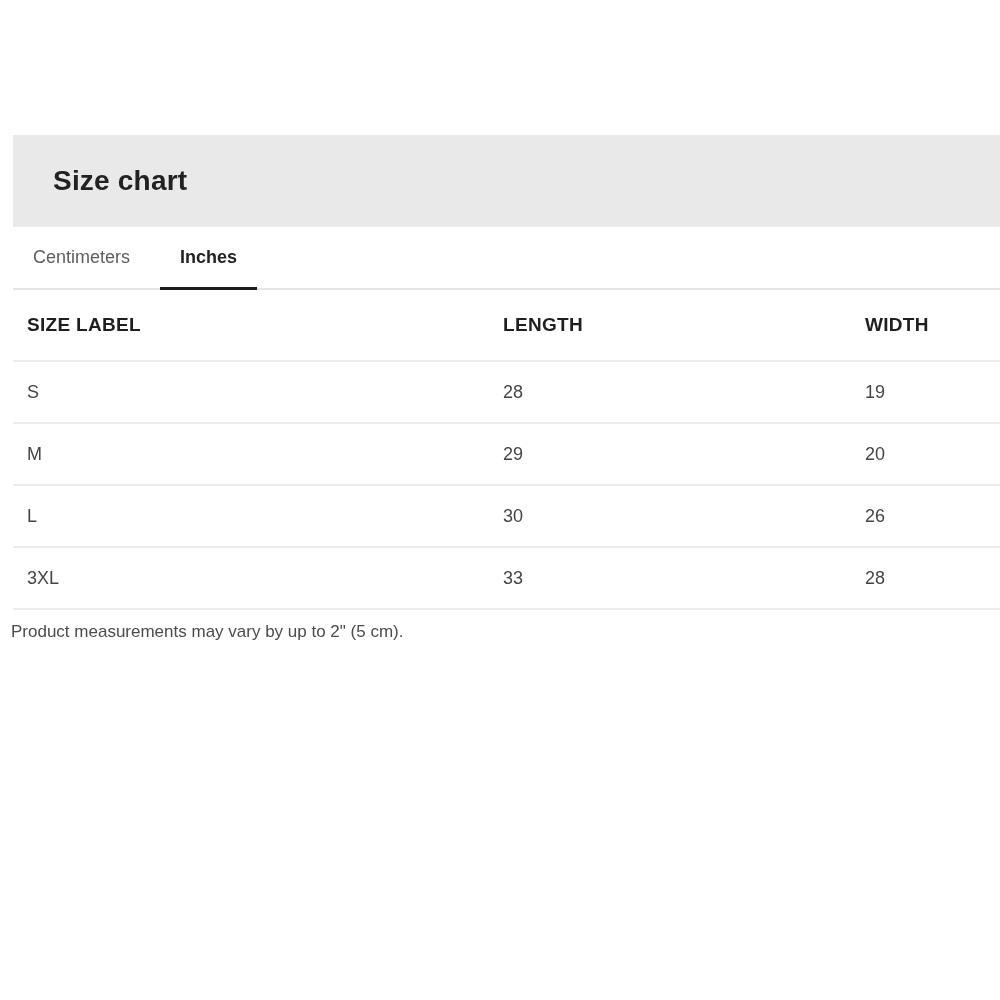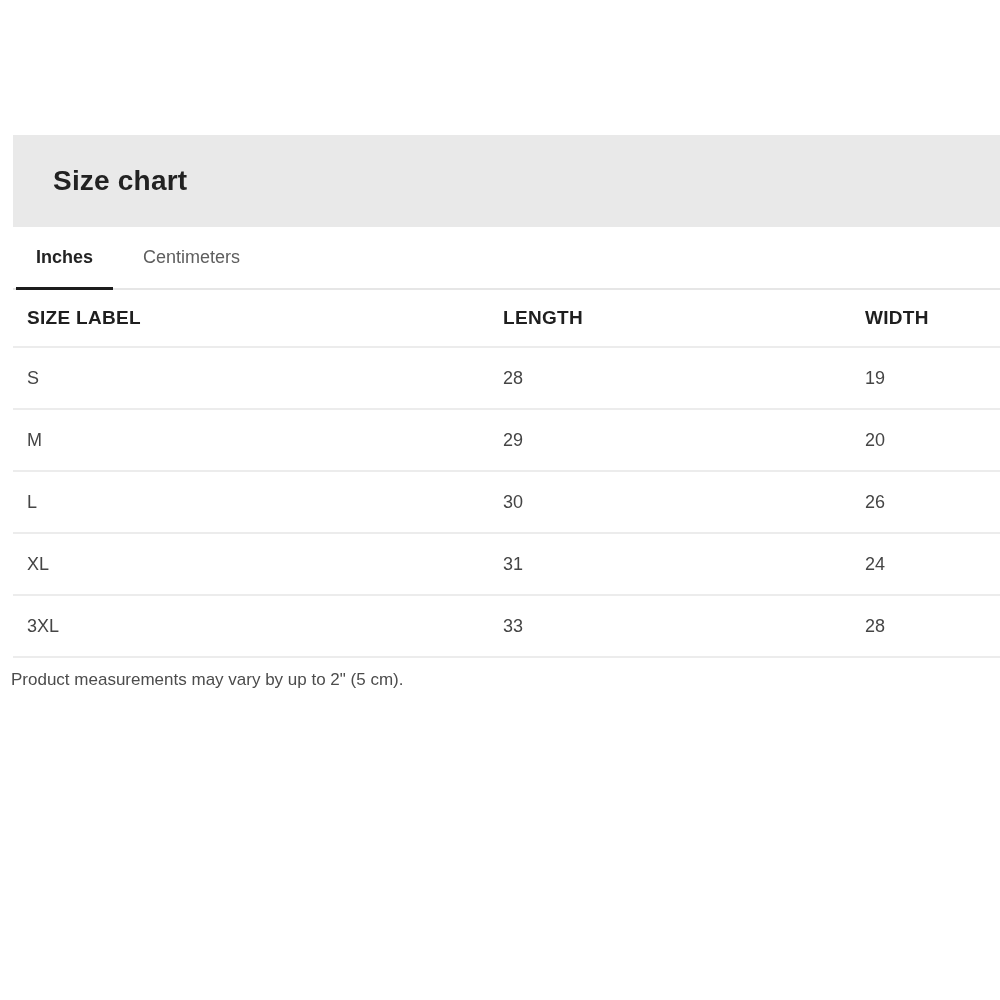--- a/index.html
+++ b/index.html
@@ -58,21 +58,21 @@
   .tab + .tab { margin-left: 10px; }
   table {
     width: 100%;
     border-collapse: collapse;
     table-layout: fixed;
   }
   col.c1 { width: 490px; }
   col.c2 { width: 362px; }
   th {
     text-align: left;
-    height: 57px;
+    height: 71px;
     font-size: 19px;
     font-weight: 700;
     color: #1f1f1f;
     letter-spacing: 0.3px;
     border-bottom: 2px solid var(--divider);
     vertical-align: middle;
   }
   td {
     height: 62px;
     font-size: 18px;
@@ -91,25 +91,25 @@
 </head>
 <body>
 
 <div class="panel">
 
   <div class="header-band">
     <h2>Size chart</h2>
   </div>
 
   <div class="tabs">
+    <div class="tab">
+      <span>Centimeters</span>
+    </div>
     <div class="tab active first">
       <span>Inches</span>
-    </div>
-    <div class="tab">
-      <span>Centimeters</span>
     </div>
   </div>
 
   <table>
     <colgroup>
         <col class="c1">
         <col class="c2">
         <col class="c3">
       </colgroup>
     <thead>
@@ -129,25 +129,20 @@
         <td>M</td>
         <td>29</td>
         <td>20</td>
       </tr>
       <tr>
         <td>L</td>
         <td>30</td>
         <td>26</td>
       </tr>
       <tr>
-        <td>XL</td>
-        <td>31</td>
-        <td>24</td>
-      </tr>
-      <tr>
         <td>3XL</td>
         <td>33</td>
         <td>28</td>
       </tr>
     </tbody>
   </table>
 
   <p class="footnote">Product measurements may vary by up to 2" (5 cm).</p>
 
 </div>

